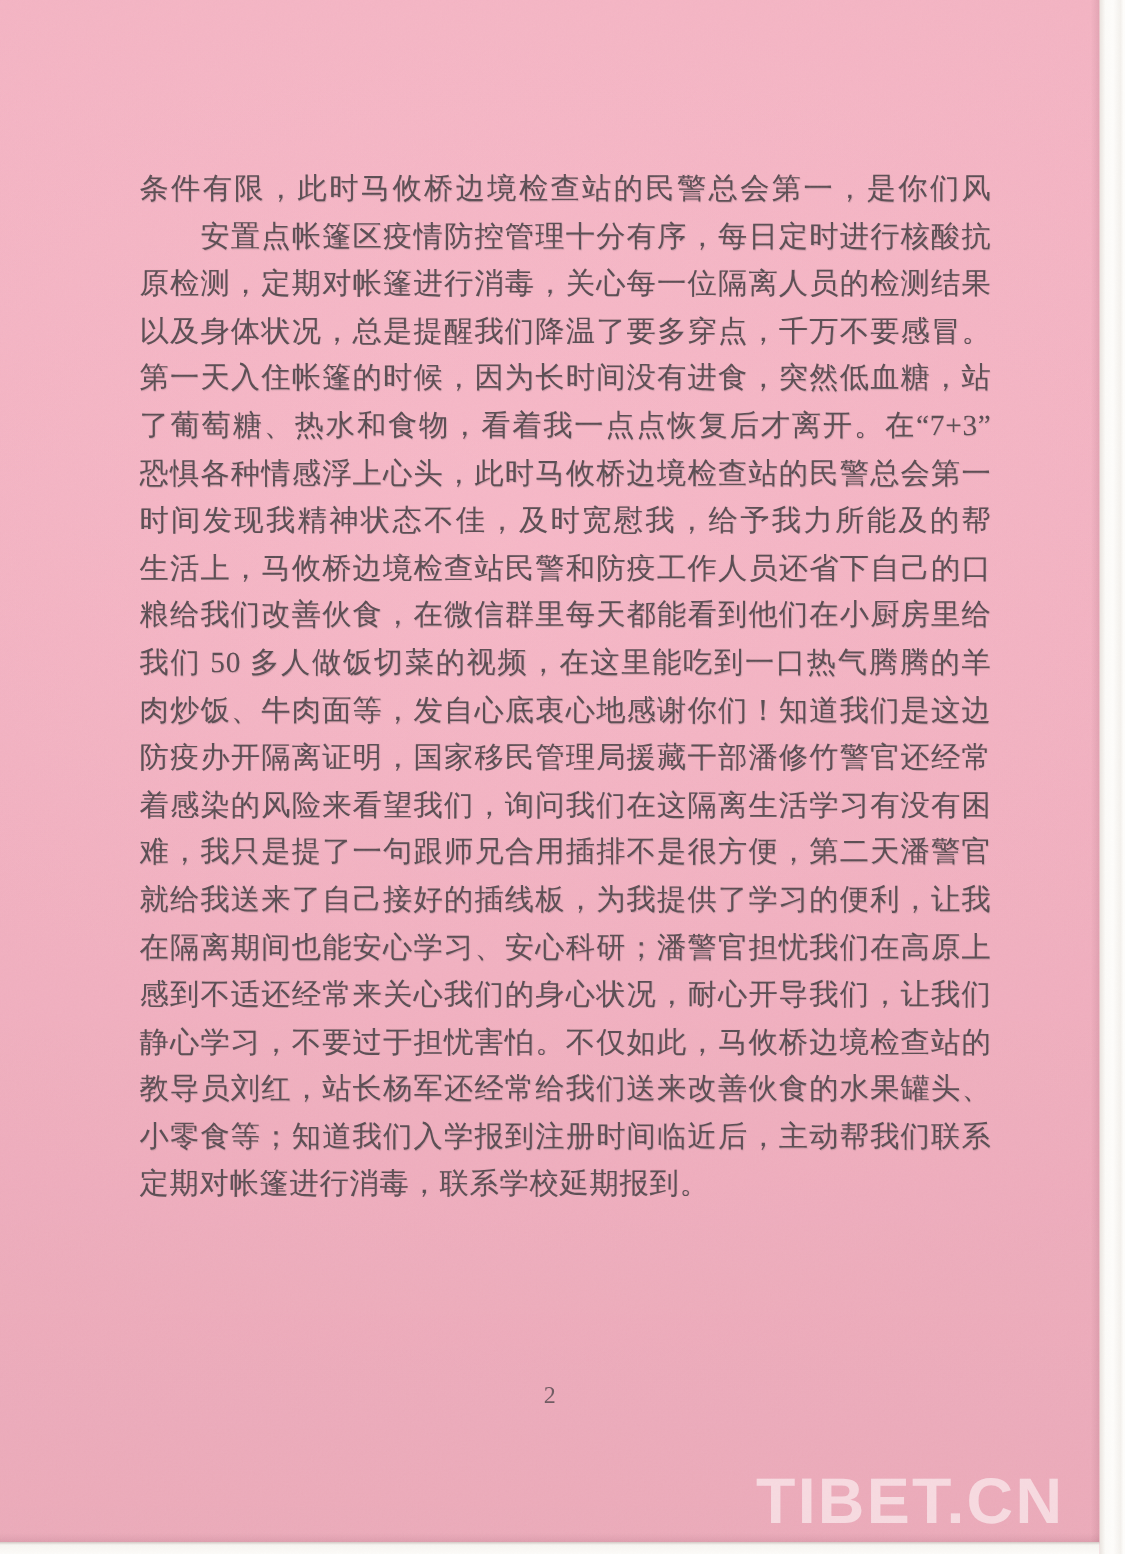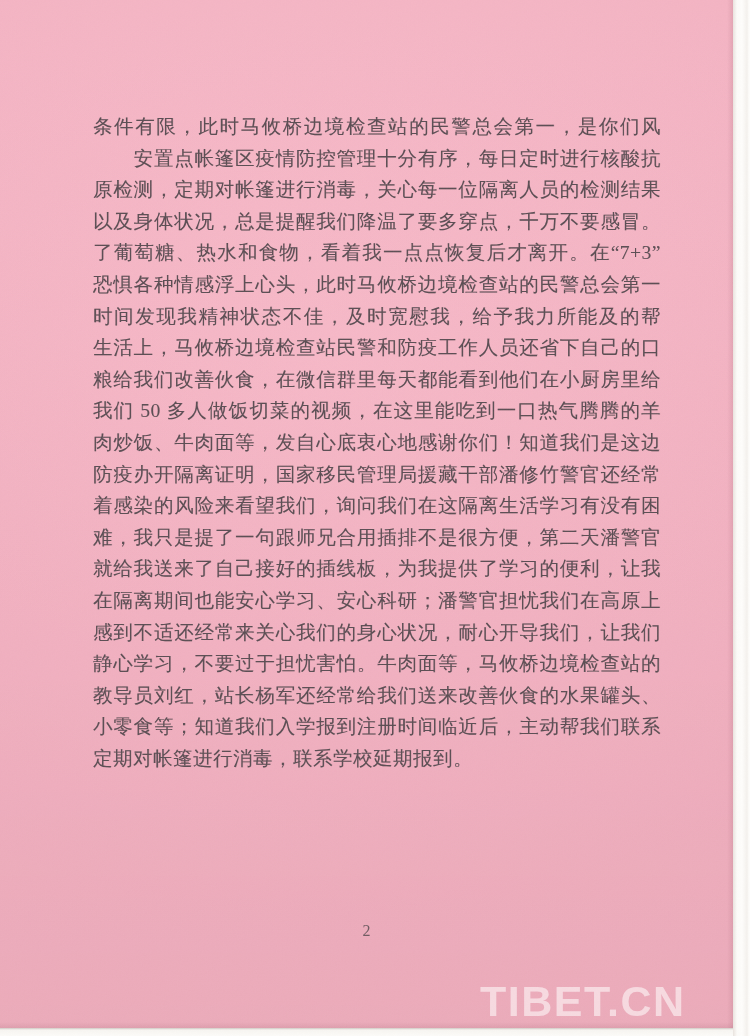--- a/index.html
+++ b/index.html
@@ -84,21 +84,21 @@
     left: 0;
     top: 922px;
     width: 733px;
     text-align: center;
     font-size: 16px;
     color: var(--ink, #57494f);
     opacity: 0.85;
   }
   .watermark {
     position: absolute;
-    left: 480px;
+    left: 504px;
     top: 977px;
     font-family: "Liberation Sans", "DejaVu Sans", sans-serif;
     font-weight: 800;
     font-size: 43px;
     letter-spacing: 1.5px;
     color: var(--watermark, rgba(255,255,255,0.55));
     white-space: nowrap;
   }
   .texture {
     position: absolute;
@@ -117,34 +117,35 @@
 <div class="paper-shadow-bottom"></div>
 <div class="scan-edge-right"></div>
 <div class="scan-edge-bottom"></div>
 
 <div class="letter-body">
 
 <div class="line fill">条件有限，此时马攸桥边境检查站的民警总会第一，是你们风</div>
     <div class="line fill">　　安置点帐篷区疫情防控管理十分有序，每日定时进行核酸抗</div>
     <div class="line fill">原检测，定期对帐篷进行消毒，关心每一位隔离人员的检测结果</div>
     <div class="line fill">以及身体状况，总是提醒我们降温了要多穿点，千万不要感冒。</div>
+    <div class="line fill">第一天入住帐篷的时候，因为长时间没有进食，突然低血糖，站</div>
     <div class="line fill">了葡萄糖、热水和食物，看着我一点点恢复后才离开。在“7+3”</div>
     <div class="line fill">恐惧各种情感浮上心头，此时马攸桥边境检查站的民警总会第一</div>
     <div class="line fill">时间发现我精神状态不佳，及时宽慰我，给予我力所能及的帮助。</div>
     <div class="line fill">生活上，马攸桥边境检查站民警和防疫工作人员还省下自己的口</div>
     <div class="line fill">粮给我们改善伙食，在微信群里每天都能看到他们在小厨房里给</div>
     <div class="line fill">我们 50 多人做饭切菜的视频，在这里能吃到一口热气腾腾的羊</div>
     <div class="line fill">肉炒饭、牛肉面等，发自心底衷心地感谢你们！知道我们是这边</div>
     <div class="line fill">防疫办开隔离证明，国家移民管理局援藏干部潘修竹警官还经常冒</div>
     <div class="line fill">着感染的风险来看望我们，询问我们在这隔离生活学习有没有困</div>
     <div class="line fill">难，我只是提了一句跟师兄合用插排不是很方便，第二天潘警官</div>
     <div class="line fill">就给我送来了自己接好的插线板，为我提供了学习的便利，让我</div>
     <div class="line fill">在隔离期间也能安心学习、安心科研；潘警官担忧我们在高原上</div>
     <div class="line fill">感到不适还经常来关心我们的身心状况，耐心开导我们，让我们</div>
-    <div class="line fill">静心学习，不要过于担忧害怕。牛肉面等，马攸桥边境检查站的</div>
+    <div class="line fill">静心学习，不要过于担忧害怕。不仅如此，马攸桥边境检查站的</div>
     <div class="line fill">教导员刘红，站长杨军还经常给我们送来改善伙食的水果罐头、</div>
     <div class="line fill">小零食等；知道我们入学报到注册时间临近后，主动帮我们联系</div>
     <div class="line">定期对帐篷进行消毒，联系学校延期报到。</div>
   </div>
 
 <div class="page-number">2</div>
 
 <div class="watermark">TIBET.CN</div>
 
 <svg class="texture" width="750" height="1036">

